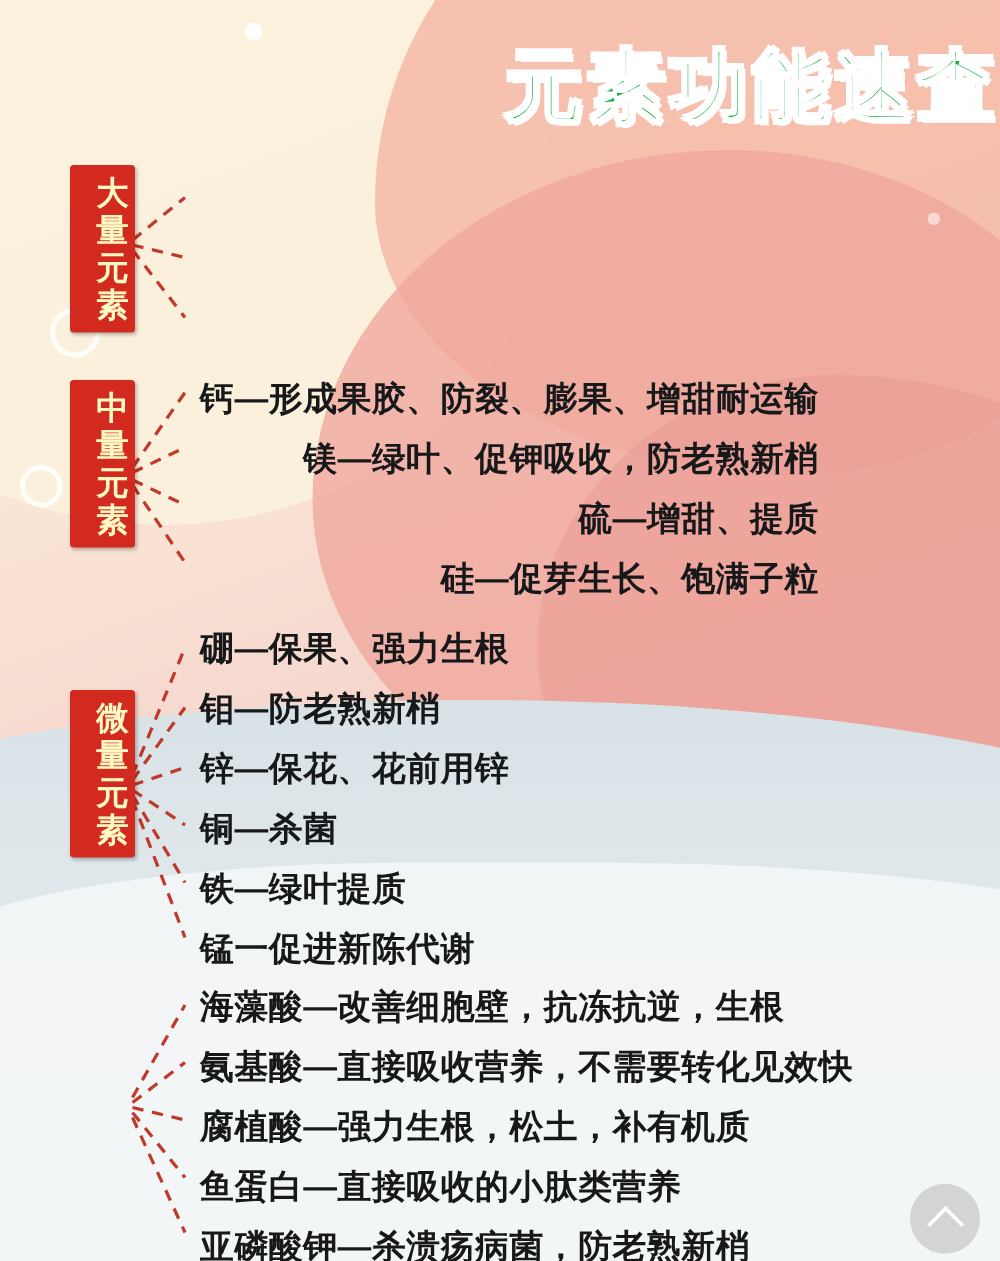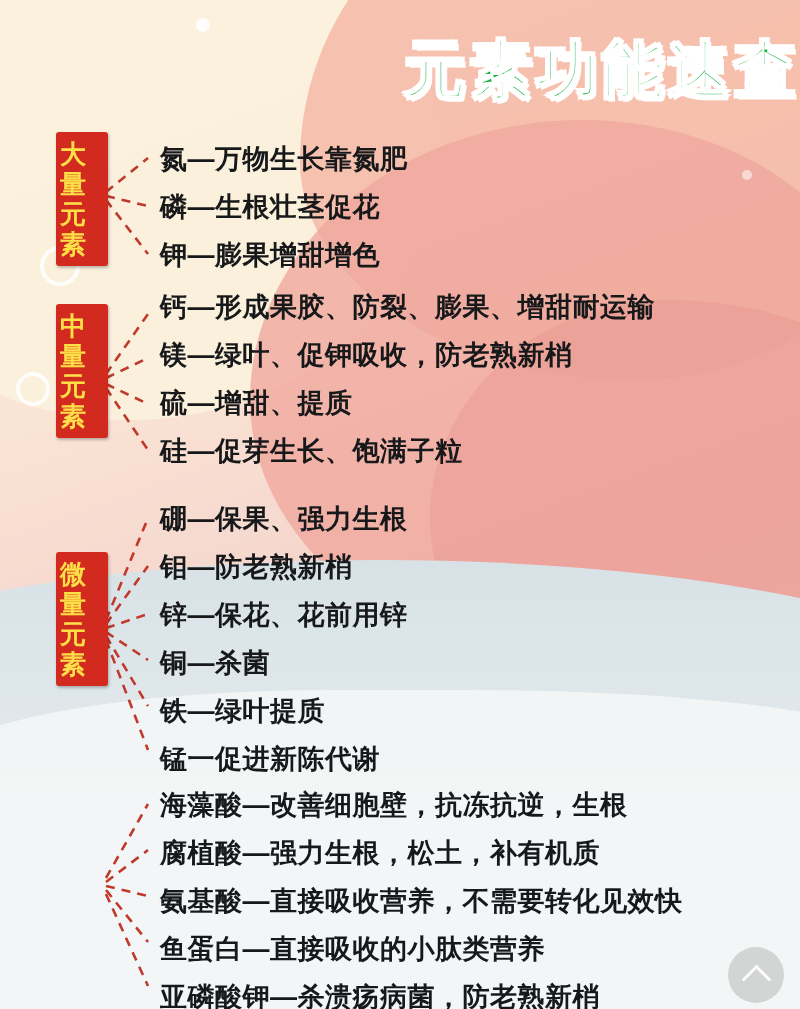--- a/index.html
+++ b/index.html
@@ -119,27 +119,27 @@
       2px -2px 0 #ffffff,
       -2px 2px 0 #ffffff;
   }
 
   
   .group { position: absolute; }
 
   .group-label {
     position: absolute;
     background: #d22a1e;
-    color: #fde047;
+    color: #fef9c3;
     font-size: 26px;
     font-weight: bold;
     line-height: 30px;
     width: 44px;
     padding: 7px 4px;
-    text-align: left;
+    text-align: right;
     border-radius: 3px;
     box-shadow: 1px 2px 3px rgba(0,0,0,.25);
     letter-spacing: 1px;
   }
 
   .items {
     position: absolute;
     left: 112px;
     top: 0;
   }
@@ -202,36 +202,31 @@
 
   <div class="title">元素功能速查</div>
 
   <div class="group" style="left:48px; top:130px; width:740px; height:150px;">
     <svg class="connectors" width="130" height="150">
       <line x1="58" y1="62" x2="100" y2="28" stroke="#c0392b" stroke-width="2.6" stroke-dasharray="9 7"></line>
       <line x1="58" y1="66" x2="100" y2="76" stroke="#c0392b" stroke-width="2.6" stroke-dasharray="9 7"></line>
       <line x1="58" y1="70" x2="100" y2="124" stroke="#c0392b" stroke-width="2.6" stroke-dasharray="9 7"></line>
     </svg>
     <div class="group-label" style="left:8px; top:2px;">大量元素</div>
-    <div class="items" style="top:14px;">
-      <div class="item">氮—万物生长靠氮肥</div>
-      <div class="item">磷—生根壮茎促花</div>
-      <div class="item">钾—膨果增甜增色</div>
-    </div>
   </div>
 
   <div class="group" style="left:48px; top:292px; width:740px; height:190px;">
     <svg class="connectors" width="130" height="190">
       <line x1="58" y1="82" x2="100" y2="22" stroke="#c0392b" stroke-width="2.6" stroke-dasharray="9 7"></line>
       <line x1="58" y1="86" x2="100" y2="66" stroke="#c0392b" stroke-width="2.6" stroke-dasharray="9 7"></line>
       <line x1="58" y1="92" x2="100" y2="112" stroke="#c0392b" stroke-width="2.6" stroke-dasharray="9 7"></line>
       <line x1="58" y1="96" x2="100" y2="158" stroke="#c0392b" stroke-width="2.6" stroke-dasharray="9 7"></line>
     </svg>
     <div class="group-label" style="left:8px; top:12px;">中量元素</div>
-    <div class="items" style="top:0;">
+    <div class="items" style="top:12px;text-align:right;">
       <div class="item">钙—形成果胶、防裂、膨果、增甜耐运输</div>
       <div class="item">镁—绿叶、促钾吸收，防老熟新梢</div>
       <div class="item">硫—增甜、提质</div>
       <div class="item">硅—促芽生长、饱满子粒</div>
     </div>
   </div>
 
   <div class="group" style="left:48px; top:500px; width:740px; height:265px;">
     <svg class="connectors" width="130" height="265">
       <line x1="58" y1="120" x2="100" y2="18" stroke="#c0392b" stroke-width="2.6" stroke-dasharray="9 7"></line>
@@ -255,21 +250,21 @@
   <div class="group" style="left:48px; top:782px; width:740px; height:220px;">
     <svg class="connectors" width="130" height="220">
       <line x1="58" y1="96" x2="100" y2="22" stroke="#c0392b" stroke-width="2.6" stroke-dasharray="9 7"></line>
       <line x1="58" y1="100" x2="100" y2="68" stroke="#c0392b" stroke-width="2.6" stroke-dasharray="9 7"></line>
       <line x1="58" y1="104" x2="100" y2="114" stroke="#c0392b" stroke-width="2.6" stroke-dasharray="9 7"></line>
       <line x1="58" y1="108" x2="100" y2="160" stroke="#c0392b" stroke-width="2.6" stroke-dasharray="9 7"></line>
       <line x1="58" y1="112" x2="100" y2="204" stroke="#c0392b" stroke-width="2.6" stroke-dasharray="9 7"></line>
     </svg>
     <div class="items" style="top:8px;">
       <div class="item">海藻酸—改善细胞壁，抗冻抗逆，生根</div>
+      <div class="item">氨基酸—直接吸收营养，不需要转化见效快</div>
       <div class="item">腐植酸—强力生根，松土，补有机质</div>
-      <div class="item">氨基酸—直接吸收营养，不需要转化见效快</div>
       <div class="item">鱼蛋白—直接吸收的小肽类营养</div>
       <div class="item">亚磷酸钾—杀溃疡病菌，防老熟新梢</div>
     </div>
   </div>
 
   <div class="corner-btn"></div>
 </div>
 
 </body></html>

